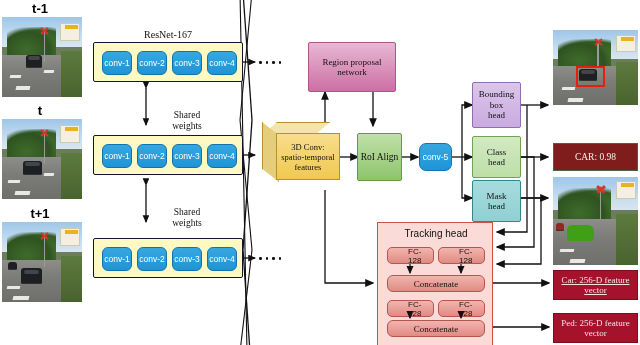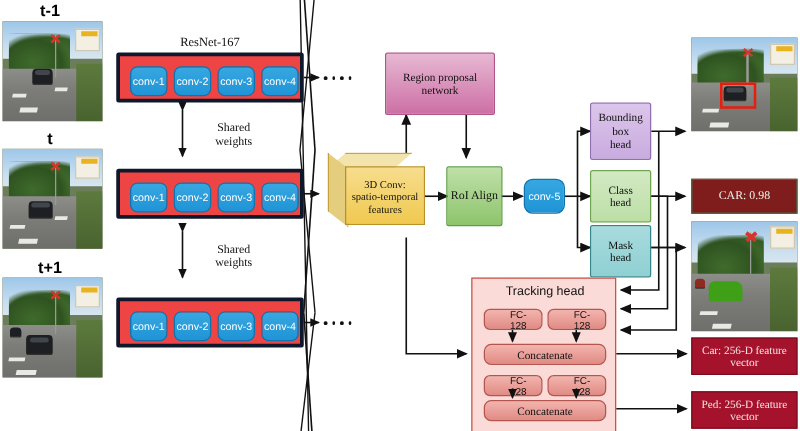--- a/index.html
+++ b/index.html
@@ -31,29 +31,29 @@
   .photo .car .win{position:absolute;left:12%;top:8%;width:76%;height:34%;
      background:#41454c;border-radius:2px;}
   .photo .sign{position:absolute;background:#f3efe2;border:1px solid #cfc8b2;}
   .photo .signy{position:absolute;background:#e8b320;}
   .photo .pole{position:absolute;background:#9a9a96;}
   .photo .xcross{position:absolute;background:#d8352a;}
   .photo .greencar{position:absolute;background:#3fa018;border-radius:5px 6px 2px 2px;}
   .photo .redbox{position:absolute;border:2px solid #e81d0d;}
 
   
-  .resnet{background:#ef4444;border:3px solid #0f172a;border-radius:2px;}
+  .resnet{background:#fef9c3;border:1px solid #0f172a;border-radius:2px;}
   .convbox{background:linear-gradient(180deg,#37a7e0 0%,#1f94d6 100%);
            border:1px solid #1173ad;border-radius:6px;
            font-family:"Liberation Sans",sans-serif;font-size:8.5px;color:#fff;
            display:flex;align-items:center;justify-content:center;}
   .resnet-title{font-size:10px;text-align:center;}
 
   
-  .shared{font-size:9.5px;text-align:center;line-height:11px;}
+  .shared{font-size:9.5px;text-align:center;line-height:11px;margin-top:12px;}
 
   
   .nodebox{display:flex;align-items:center;justify-content:center;text-align:center;
            font-size:9px;line-height:10.5px;border-radius:2px;}
   .rpn{background:linear-gradient(180deg,#e7b8d3 0%,#cd6fa4 100%);border:1px solid #b05587;}
   .roi{background:linear-gradient(180deg,#bfe0a8 0%,#8ec46c 100%);border:1px solid #5f9c45;}
   .conv5{background:linear-gradient(180deg,#37a7e0,#1f94d6);border:1px solid #1173ad;
          border-radius:7px;font-family:"Liberation Sans",sans-serif;font-size:8.5px;color:#fff;}
   .bboxhead{background:linear-gradient(180deg,#dcc6ea 0%,#c9abe0 100%);border:1px solid #8f6fb0;}
   .classhead{background:linear-gradient(180deg,#d3e9c3 0%,#bcdfa6 100%);border:1px solid #6ea34f;}
@@ -355,21 +355,21 @@
     <div class="signy" style="right:4px;top:6px;width:13px;height:4px;"></div>
     <div class="pole" style="left:55%;top:10%;width:1.5px;height:38%;"></div>
     <div class="xcross" style="left:51%;top:12%;width:10px;height:2.5px;transform:rotate(40deg);"></div>
     <div class="xcross" style="left:51%;top:12%;width:10px;height:2.5px;transform:rotate(-40deg);"></div>
     <div class="greencar" style="left:16%;top:55%;width:32%;height:18%;"></div>
     <div class="car" style="left:3%;top:52%;width:10%;height:8%;background:#8e2a22;"></div>
     <div class="lane" style="left:8%;top:82%;width:16%;height:3px;"></div>
     <div class="lane" style="left:20%;top:93%;width:18%;height:3.5px;"></div>
   </div>
 
-  <div class="abs outred" style="left:553px;top:270px;width:85px;height:30px;">
+  <div class="abs outred" style="left:553px;top:270px;width:85px;height:30px;text-decoration:underline;">
     <div>
       <div>Car: 256-D feature</div>
       <div>vector</div>
     </div>
   </div>
 
   <div class="abs outred" style="left:553px;top:313px;width:85px;height:30px;">
     <div>
       <div>Ped: 256-D feature</div>
       <div>vector</div>

